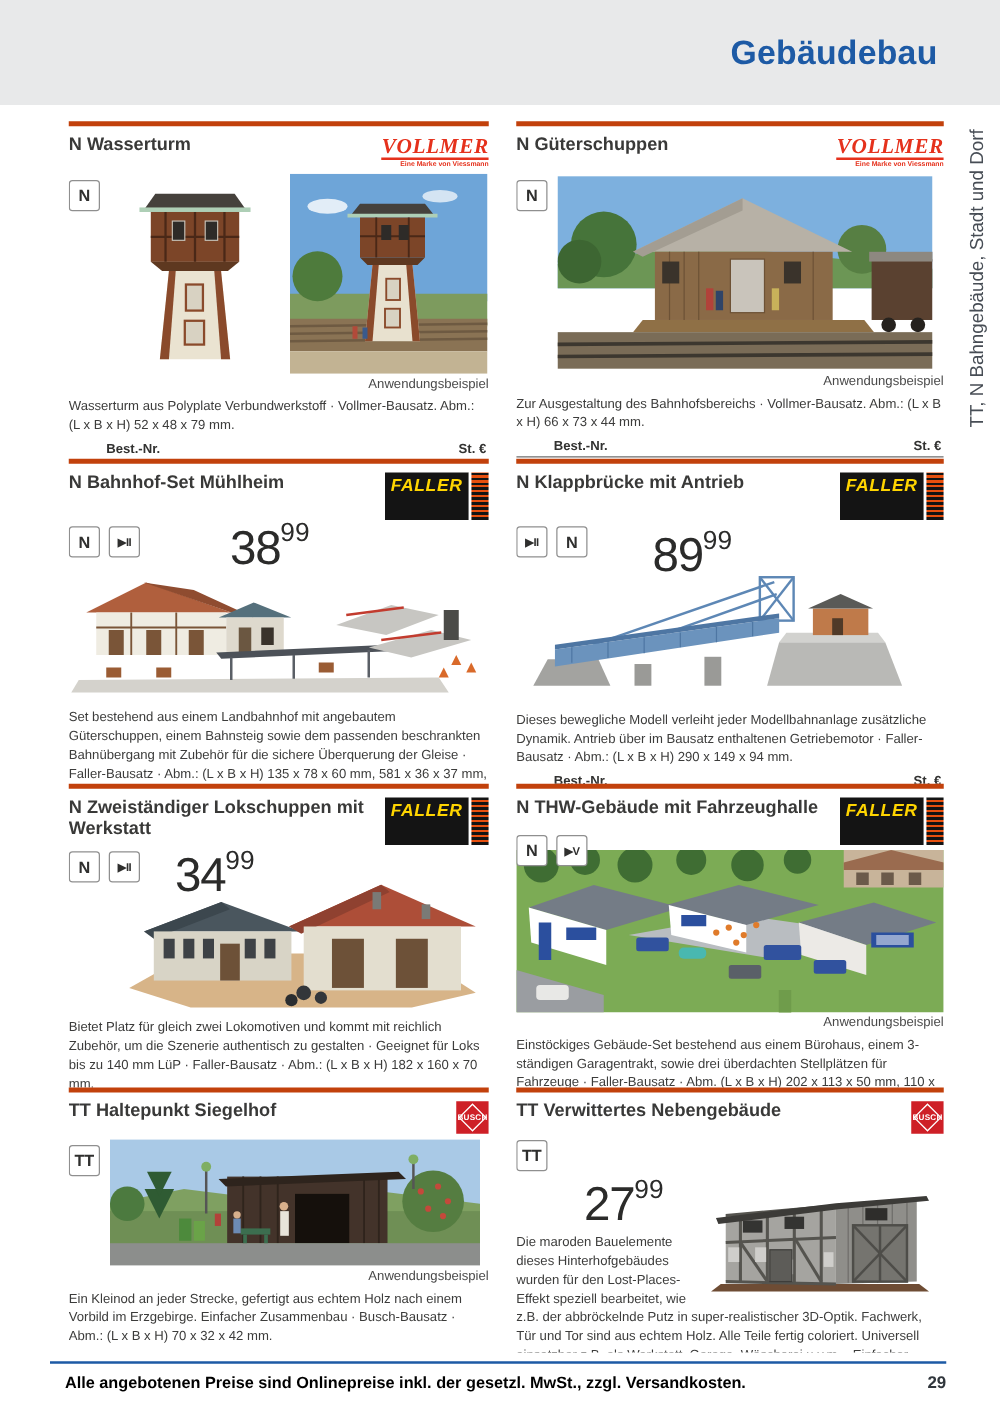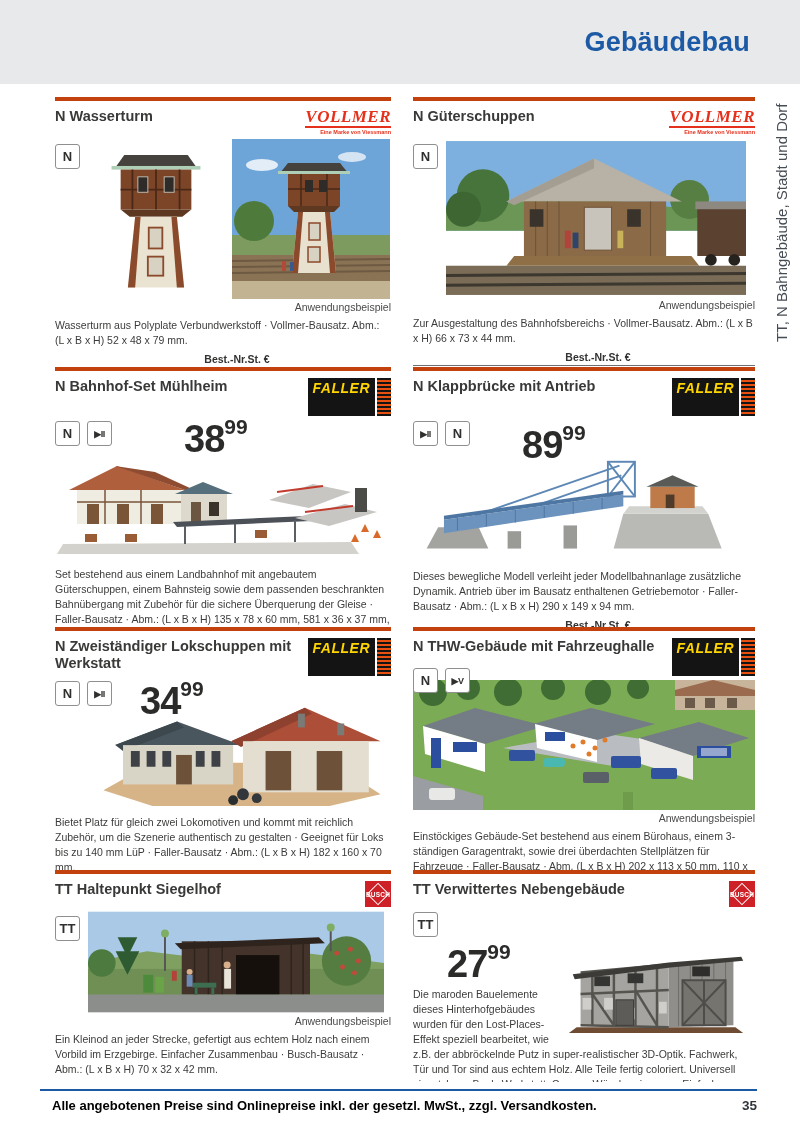--- a/index.html
+++ b/index.html
@@ -35,29 +35,29 @@
   .logo-busch .bdiamond { position:absolute; width:16px; height:16px; border:1.5px solid #fff; transform:rotate(45deg); }
   .logo-busch .bname { position:relative; color:#fff; font-size:6.5px; font-weight:bold; letter-spacing:.2px; }
 
   
   .badges { display:flex; gap:7px; margin-top:5px; }
   .badge { min-width:25px; height:25px; padding:0 3px; border:1.5px solid #8f8f8f; border-radius:3px; background:#fff;
     display:flex; align-items:center; justify-content:center; font-weight:bold; font-size:13px; color:#2f2f2e; }
   .badge.sym { font-size:9px; letter-spacing:-.5px; }
 
   
-  .big-price { font-weight:bold; color:#2b2b2a; font-size:38px; line-height:.9; letter-spacing:-1px; }
+  .big-price { font-weight:normal; color:#2b2b2a; font-size:38px; line-height:.9; letter-spacing:-1px;text-align:center; }
   .big-price sup { font-size:21px; vertical-align:18px; letter-spacing:0; }
 
   .caption { text-align:right; font-size:10.5px; color:#4a4a4a; margin-top:2px; }
   .desc { font-size:10.5px; line-height:1.42; color:#3c3c3b; margin-top:5px; }
 
   
   .ptable { margin-top:4px; font-size:10.5px; font-weight:bold; color:#323231; }
-  .pt-head, .pt-row { display:flex; justify-content:center; border-bottom:1px solid #6e6e6e; padding:1px 2px 2px 0; }
+  .pt-head, .pt-row { display:flex; justify-content:space-between; border-bottom:1px solid #6e6e6e; padding:1px 2px 2px 0; }
   .pt-head span:first-child { padding-left:30px; }
   .pt-row span:first-child { padding-left:14px; }
 
   .img-row { display:flex; gap:8px; align-items:flex-start; margin-top:4px; }
   svg.pimg { display:block; background:#fff; }
   svg.photo { display:block; }
 
   
   .card5 .render-wrap { margin-top:-24px; margin-left:38px; }
   .card6 .badges { position:absolute; top:32px; left:0; z-index:2; }
@@ -570,14 +570,14 @@
       <div class="big-price"><span>27</span><sup>99</sup></div>
       <div class="desc" style="margin-top:2px;">Die maroden Bauelemente dieses Hinterhofgebäudes wurden für den Lost-Places-Effekt speziell bearbeitet, wie z.B. der abbröckelnde Putz in super-realistischer 3D-Optik. Fachwerk, Tür und Tor sind aus echtem Holz. Alle Teile fertig coloriert. Universell einsetzbar z.B. als Werkstatt, Garage, Wäscherei u.v.m. · Einfacher Zusammenbau · Abm.: (L x B x H) 62 x 42 x 34 mm.</div>
     </div>
 
   </div>
 
 </div>
 
 <div class="footer">
   <span class="footer-note">Alle angebotenen Preise sind Onlinepreise inkl. der gesetzl. MwSt., zzgl. Versandkosten.</span>
-  <span class="page-num">35</span>
+  <span class="page-num">29</span>
 </div>
 
 </body></html>

